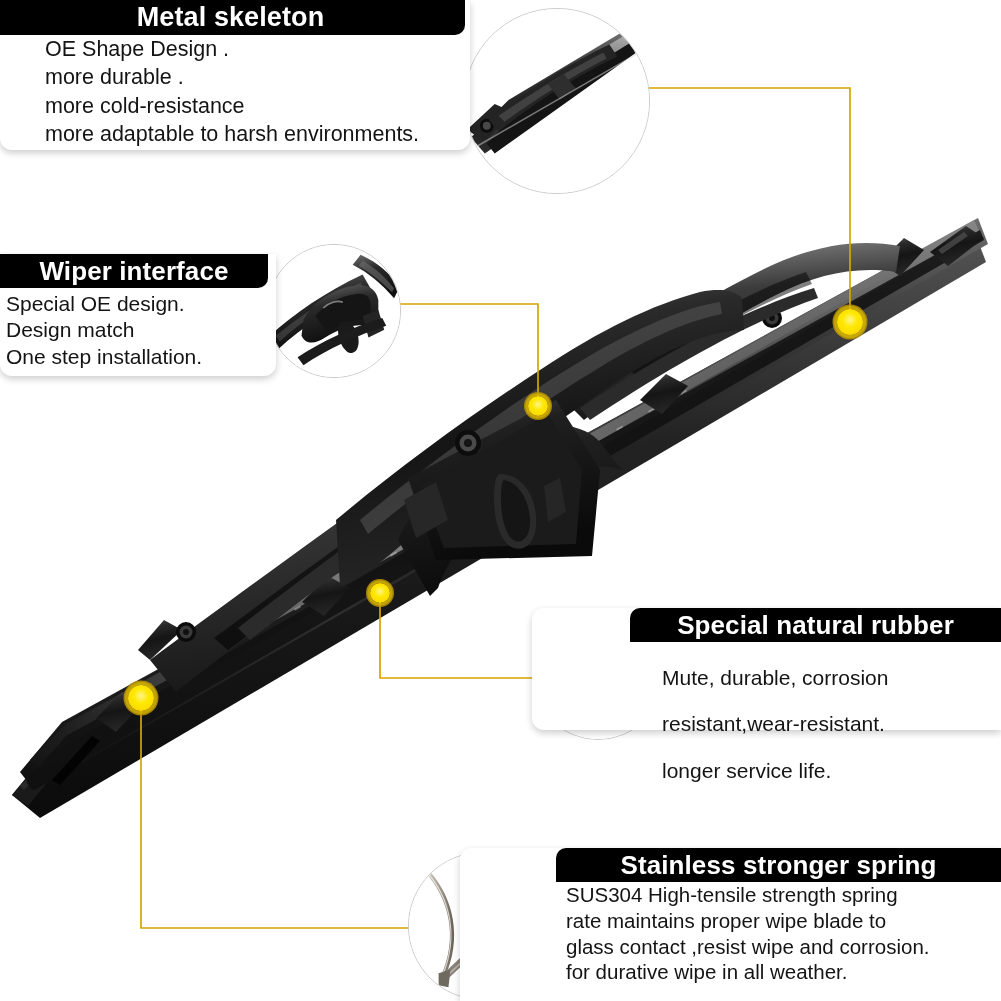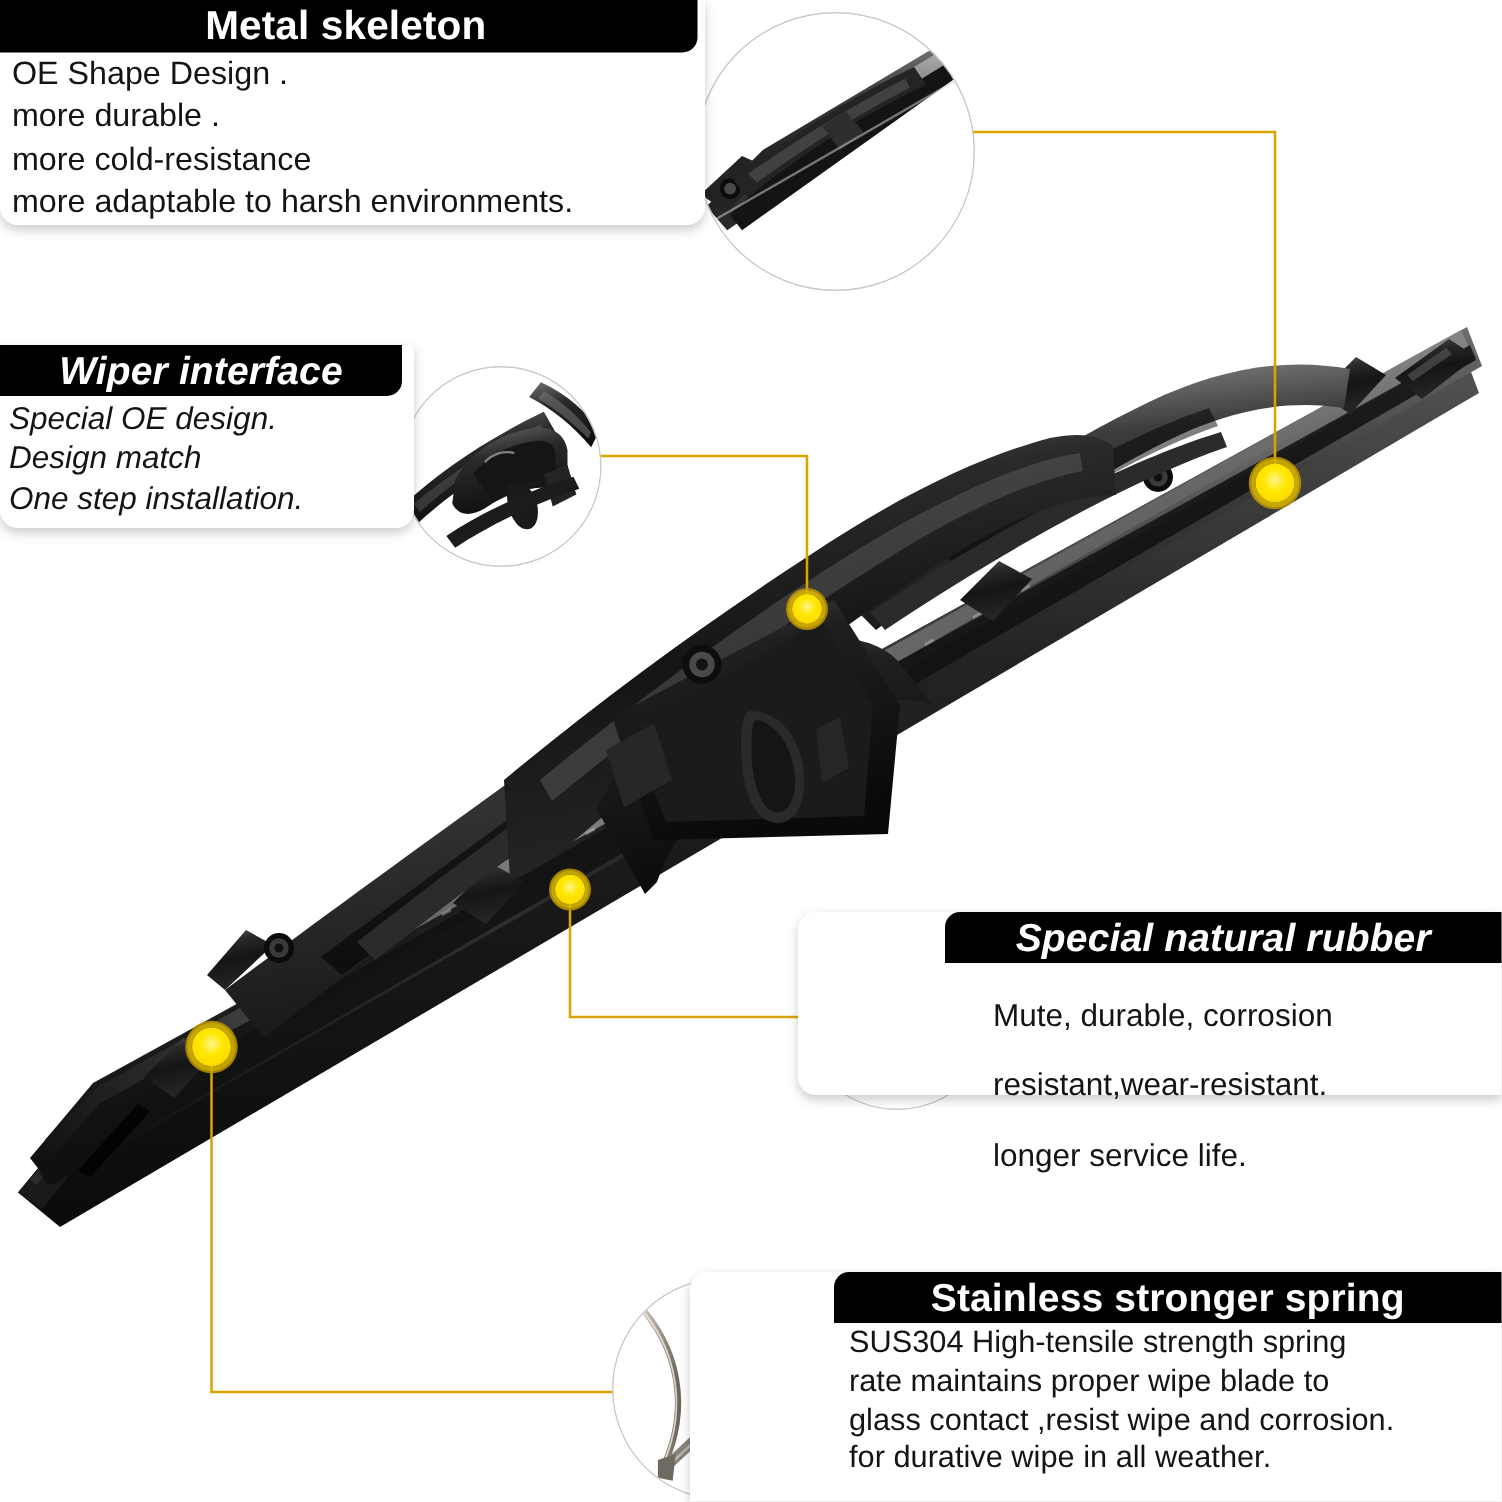--- a/index.html
+++ b/index.html
@@ -62,37 +62,37 @@
     box-sizing:border-box;
   }
   .inset svg{display:block;width:100%;height:100%;}
 
   
   #p1{left:0;top:0;width:539px;height:150px;}
   #p1 .body{width:470px;height:150px;border-radius:0 0 12px 12px;}
   #p1 .bar{left:0;top:0;width:465px;height:35px;border-radius:0 0 10px 0;}
   #p1 .bar .title{text-align:center;font-size:27px;padding-right:4px;}
   #p1 .lines-text{left:8px;top:36px;font-size:21.5px;}
-  #p1 .lines-text .ln{padding:3.2px 0;}
+  #p1 .lines-text .ln{padding:3.2px 0;margin-left:37px;}
   #i1{left:464px;top:8px;width:186px;height:186px;}
 
   
-  #p2{left:0;top:230px;width:276px;height:122px;font-style:italic;}
+  #p2{left:0;top:254px;width:276px;height:122px;}
   #p2 .body{width:276px;height:122px;border-radius:0 0 12px 12px;}
   #p2 .bar{left:0;top:0;width:268px;height:34px;border-radius:0 0 10px 0;}
   #p2 .bar .title{text-align:center;font-size:26px;}
   #p2 .lines-text{left:6px;top:36px;font-size:21px;}
   #p2 .lines-text .ln{padding:2.6px 0;}
   #i2{left:267px;top:244px;width:134px;height:134px;}
 
   
   #p3{left:630px;top:608px;width:371px;height:122px;}
   #p3 .body{left:-98px;width:469px;height:122px;border-radius:12px 0 0 12px;}
   #p3 .bar{left:0;top:0;width:371px;height:34px;border-radius:10px 0 0 0;}
-  #p3 .bar .title{text-align:center;font-size:26px;font-style:italic;}
+  #p3 .bar .title{text-align:center;font-size:26px;}
   #p3 .lines-text{left:32px;top:36px;font-size:21px;}
   #p3 .lines-text .ln{padding:2.6px 0;margin-top:20px;}
   #i3{left:532px;top:608px;width:132px;height:132px;}
 
   
   #p4{left:556px;top:848px;width:445px;height:153px;}
   #p4 .body{left:-96px;width:541px;height:153px;border-radius:12px 0 0 0;}
   #p4 .bar{left:0;top:0;width:445px;height:34px;border-radius:10px 0 0 0;}
   #p4 .bar .title{text-align:center;font-size:26px;}
   #p4 .lines-text{left:10px;top:35px;font-size:20.5px;}

